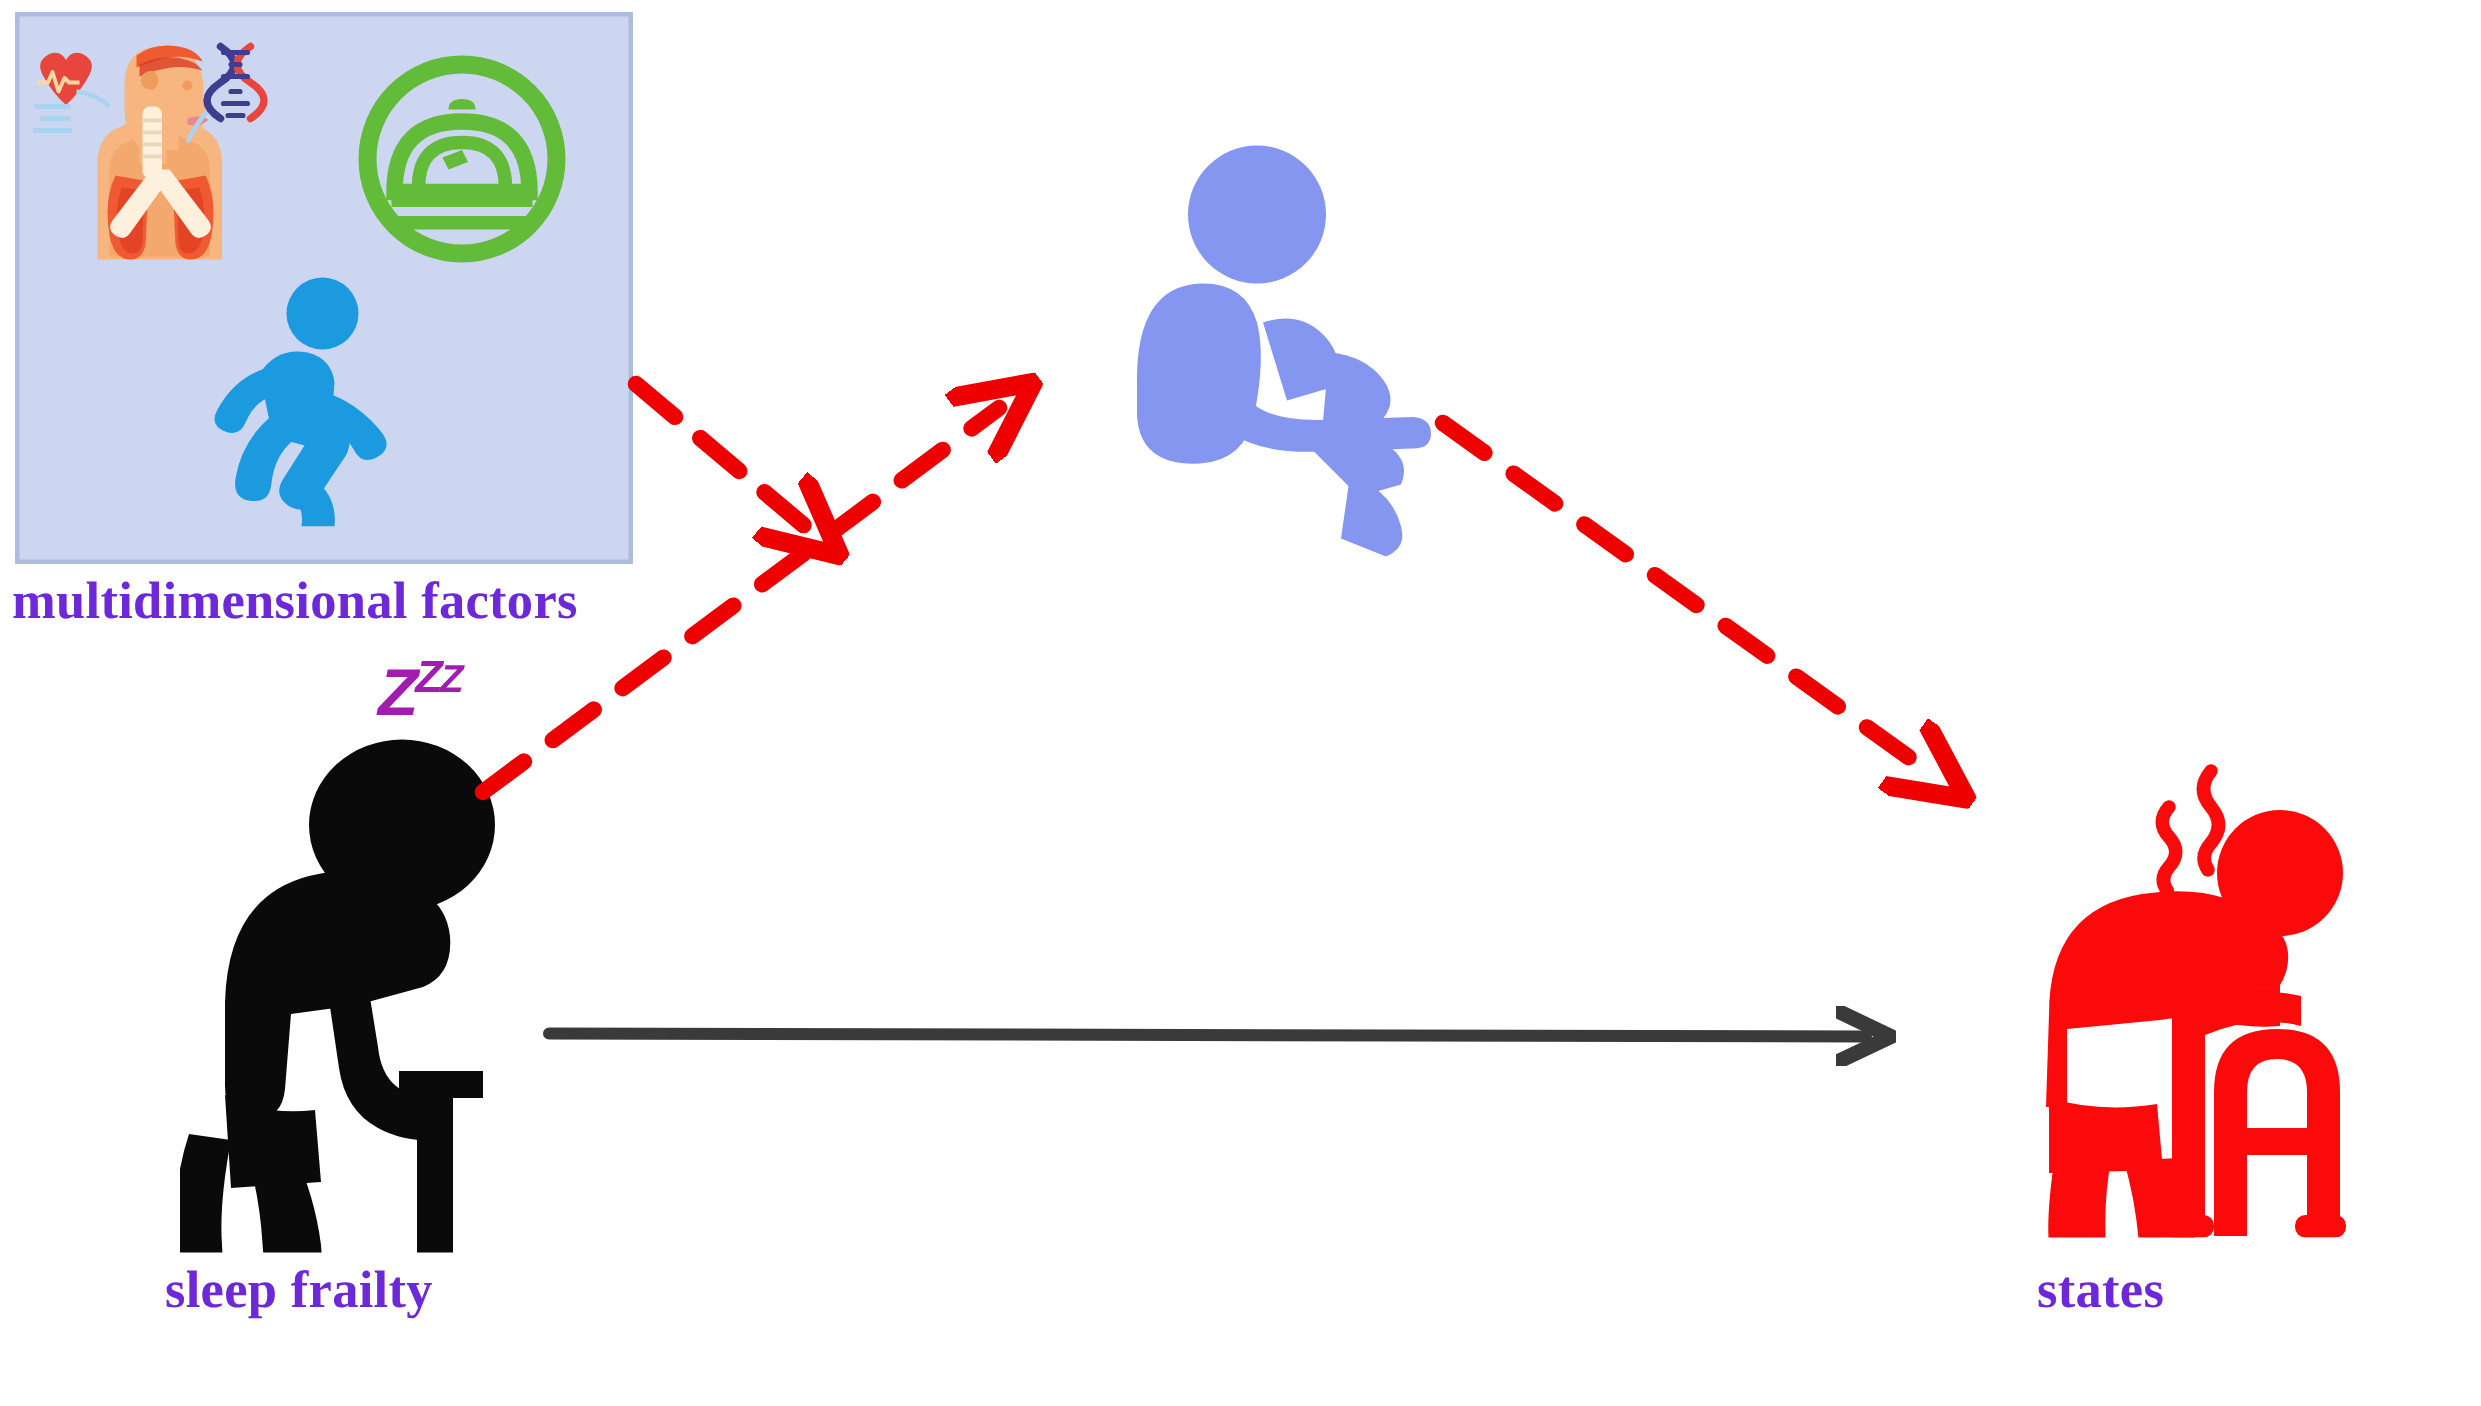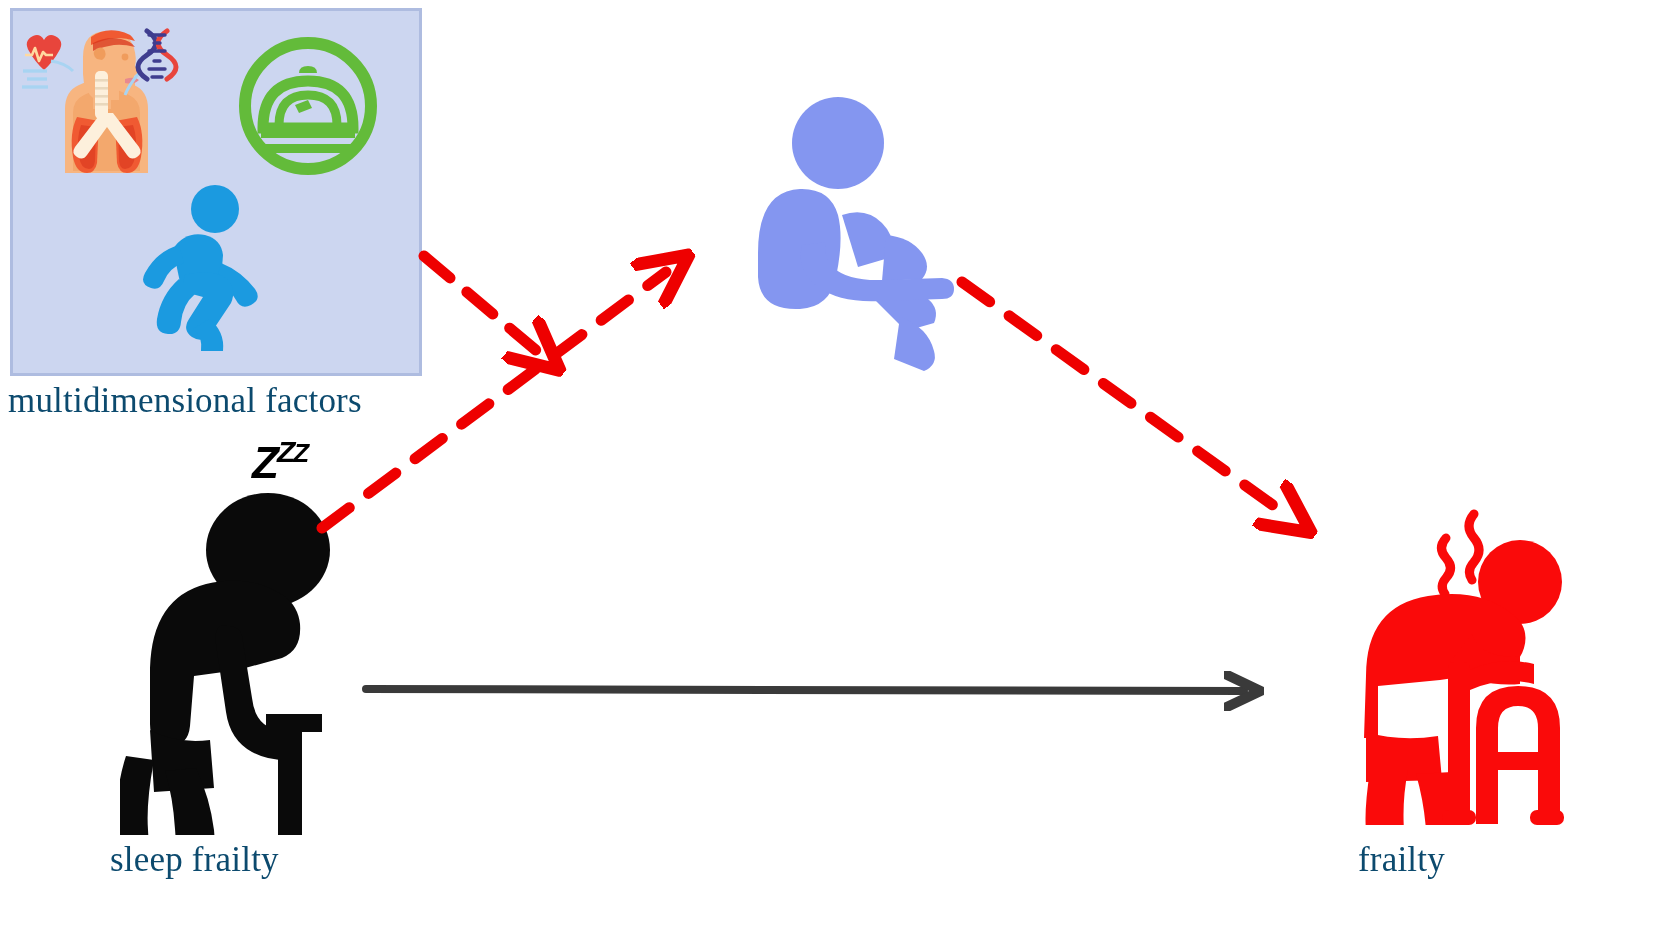--- a/index.html
+++ b/index.html
@@ -28,43 +28,43 @@
   }
   .factor-icon { position: absolute; }
   #icon-body     { left: 8px;  top: 10px;  width: 160px; height: 155px; }
   #icon-nutrition{ left: 222px;top: 22px;  width: 146px; height: 146px; }
   #icon-exercise { left: 104px;top: 172px; width: 160px; height: 168px; }
 
   
   .node-label {
     position: absolute;
     font-family: "Liberation Serif", "DejaVu Serif", serif;
-    font-weight: normal;
-    color: #0c4a6e;
+    font-weight: bold;
+    color: #6d28d9;
     white-space: nowrap;
     letter-spacing: .2px;
   }
   #label-factors  { left: 8px;   top: 381px; font-size: 35px; }
   #label-psych    { left: 645px; top: 385px; font-size: 35px; }
   #label-sleep    { left: 110px; top: 840px; font-size: 35px; }
   #label-frailty  { left: 1358px;top: 840px; font-size: 35px; }
 
   
   .figure { position: absolute; }
   #fig-psych   { left: 690px;  top: 95px;  width: 270px; height: 290px; }
   #fig-sleep   { left: 120px;  top: 430px; width: 270px; height: 405px; }
   #fig-frailty { left: 1280px; top: 480px; width: 285px; height: 345px; }
 
   #zzz {
     position: absolute;
     left: 252px; top: 437px;
     font-family: "Liberation Sans", "DejaVu Sans", sans-serif;
     font-weight: bold;
     font-style: italic;
-    color: #000000;
+    color: #a21caf;
     font-size: 44px;
     line-height: 1;
     letter-spacing: -2px;
     text-align: right;
   }
   #zzz .small { font-size: 30px; vertical-align: super; }
   #zzz .smaller { font-size: 26px; vertical-align: super; }
 
   
   #arrows {
@@ -250,21 +250,21 @@
         <rect x="206" y="272" width="64" height="18"></rect>
 
         <path d="M190 190 q30-14 64-6 l0 20 q-32-8 -64 6 Z"></path>
 
         <rect x="162" y="330" width="34" height="15" rx="7"></rect>
         <rect x="250" y="330" width="34" height="15" rx="7"></rect>
       </g>
     </svg>
   </div>
 
-  <div class="node-label" id="label-frailty">frailty</div>
+  <div class="node-label" id="label-frailty">states</div>
 
   <svg id="arrows" viewBox="0 0 1654 937">
     <defs>
       <marker id="head-red" viewBox="0 0 12 12" refX="5" refY="6" markerWidth="5.2" markerHeight="5.2" orient="auto-start-reverse">
         <path d="M0.5 0.8 L11 6 L0.5 11.2" fill="none" stroke="#ee0000" stroke-width="2.7" stroke-linecap="round" stroke-linejoin="round"></path>
       </marker>
       <marker id="head-gray" viewBox="0 0 12 12" refX="6" refY="6" markerWidth="5" markerHeight="5" orient="auto-start-reverse">
         <path d="M0.5 1 L11 6 L0.5 11" fill="none" stroke="#3a3a3a" stroke-width="3" stroke-linecap="round" stroke-linejoin="round"></path>
       </marker>
     </defs>

